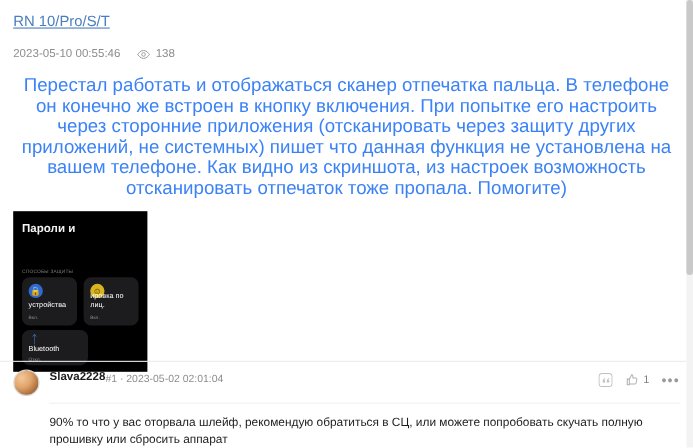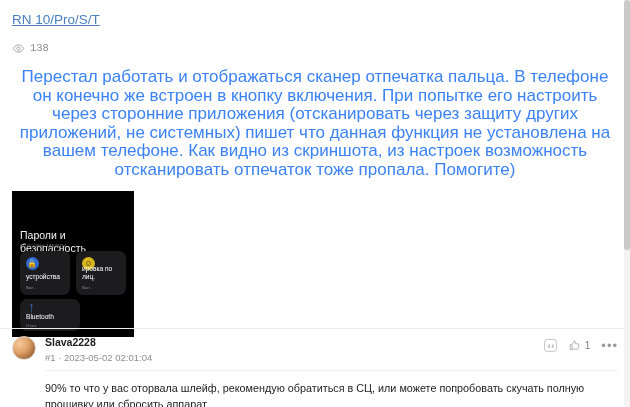--- a/index.html
+++ b/index.html
@@ -36,21 +36,20 @@
     margin-top: 14px;
     color: #8a8a8a;
     font-size: 10.5px;
   }
   .meta-date { color: #8d8d8d; }
   .views {
     display: flex;
     align-items: center;
     gap: 5px;
     color: #8d8d8d;
-    font-family: Liberation Mono, monospace;
   }
   .eye-icon svg { display: block; }
   .post-body {
     margin-top: 14px;
     font-size: 17px;
     line-height: 18.5px;
     color: #3b82f6;
     max-width: 610px;
     text-align: center;
   }
@@ -63,23 +62,22 @@
     overflow: hidden;
     cursor: pointer;
   }
   .ss-title {
     position: absolute;
     left: 8px;
     top: 10px;
     color: #f2f2f2;
     font-size: 10.5px;
     line-height: 13px;
-    font-weight: 400;
+    font-weight: 700;
     width: 80px;
-    margin-top: 28px;
   }
   .ss-section {
     position: absolute;
     left: 8px;
     top: 52px;
     color: #7d7d7d;
     font-size: 4.4px;
     letter-spacing: 0.2px;
     text-transform: uppercase;
   }
@@ -142,21 +140,21 @@
     width: 24px;
     height: 24px;
     border-radius: 50%;
     margin-right: 9px;
     flex: 0 0 auto;
     background:
       radial-gradient(circle at 30% 30%, #f4c89a 0%, #e0a46a 40%, #a86b3c 75%, #5c3a1e 100%);
     border: 1px solid #d8d8d8;
     box-sizing: border-box;
   }
-  .c-userblock { display: flex; flex-direction: column; }
+  .c-userblock { display: flex; }
   .c-user {
     font-size: 10.5px;
     font-weight: bold;
     color: #1d1d1d;
     line-height: 13px;
   }
   .c-sub {
     font-size: 9.5px;
     color: #8d8d8d;
     margin-top: 3px;
@@ -209,37 +207,37 @@
   }
 </style>
 </head>
 <body>
 
 <div class="page">
 
   <a class="thread-title" href="#">RN 10/Pro/S/T</a>
 
   <div class="meta-row">
+    <span class="meta-date">2023-05-10 00:55:46</span>
     <span class="views">
       <span class="eye-icon">
         <svg width="13" height="9" viewBox="0 0 16 11" fill="none" xmlns="http://www.w3.org/2000/svg">
           <path d="M8 1C4 1 1.5 5.5 1.5 5.5S4 10 8 10s6.5-4.5 6.5-4.5S12 1 8 1z" stroke="#9a9a9a" stroke-width="1.1" fill="none"></path>
           <circle cx="8" cy="5.5" r="2" stroke="#9a9a9a" stroke-width="1.1" fill="none"></circle>
         </svg>
       </span>
       <span>138</span>
     </span>
   </div>
 
   <div class="post-body">Перестал работать и отображаться сканер отпечатка пальца. В телефоне он конечно же встроен в кнопку включения. При попытке его настроить через сторонние приложения (отсканировать через защиту других приложений, не системных) пишет что данная функция не установлена на вашем телефоне. Как видно из скриншота, из настроек возможность отсканировать отпечаток тоже пропала. Помогите)</div>
 
   <div class="screenshot-wrap">
     <div class="ss-title">
       <div>Пароли и</div>
-      <div>безопасность</div>
     </div>
     <div class="ss-section">СПОСОБЫ ЗАЩИТЫ</div>
 
     <div class="ss-tile" id="ss-tile-devices">
       <span class="t-ico">🔒</span>
       <span class="t-label">устройства</span>
       <span class="t-sub">Вкл.</span>
     </div>
 
     <div class="ss-tile" id="ss-tile-apps">

